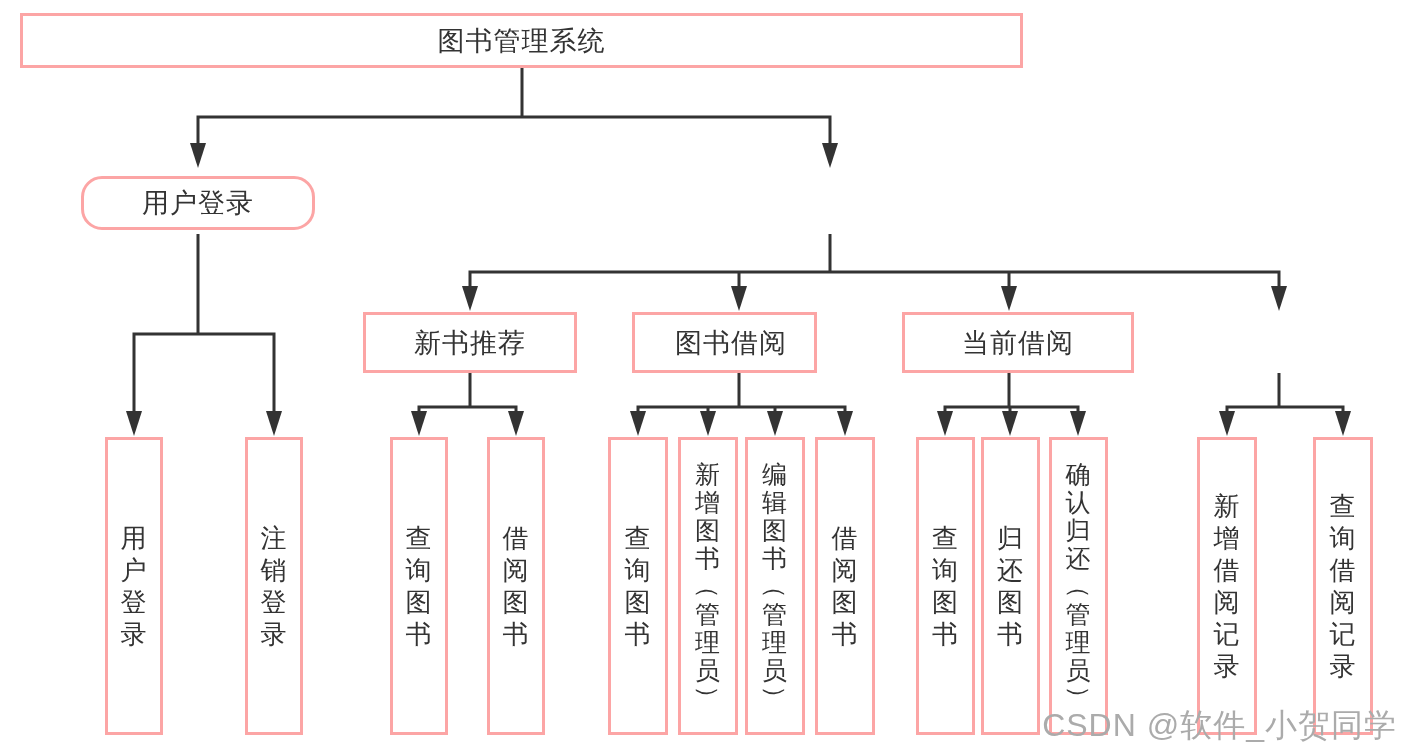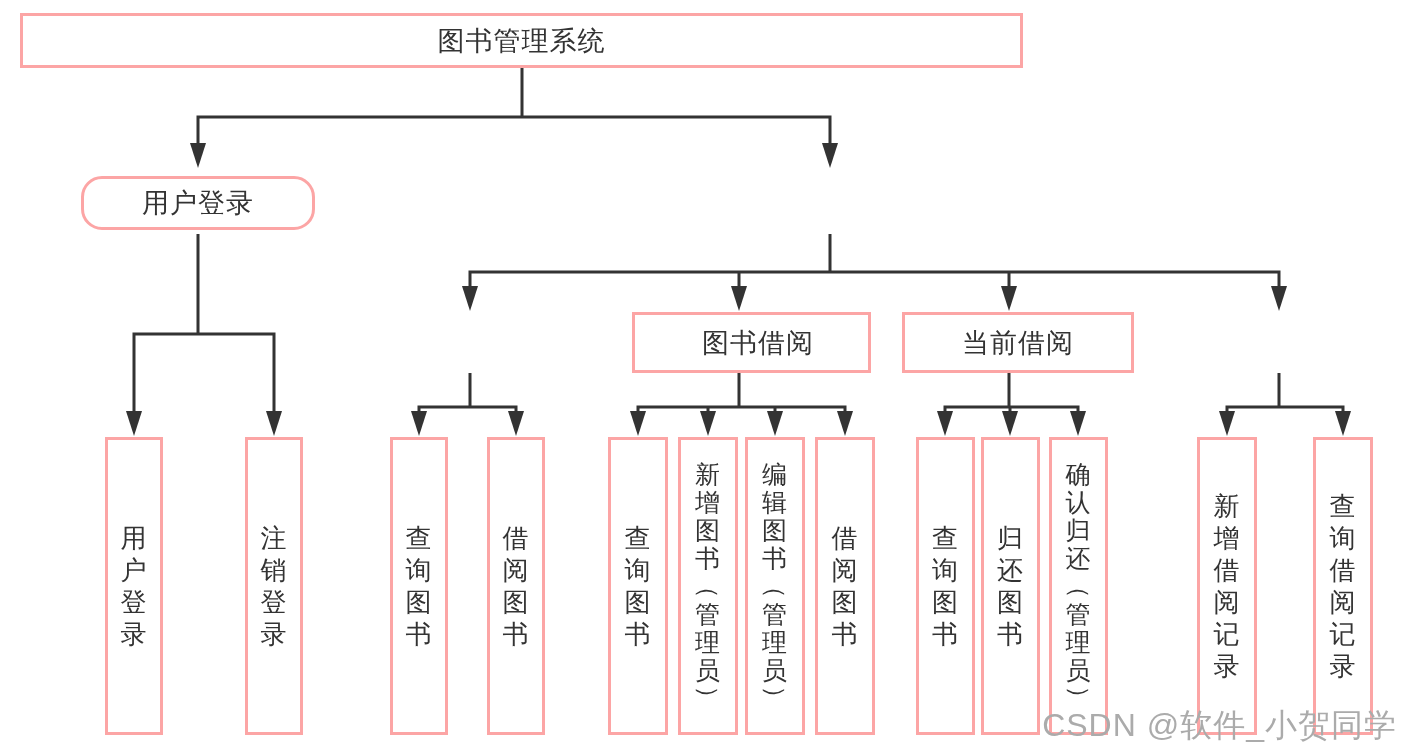--- a/index.html
+++ b/index.html
@@ -70,21 +70,22 @@
         <polygon points="1070,411 1086,411 1078,436"></polygon>
         <polygon points="1219,411 1235,411 1227,436"></polygon>
         <polygon points="1335,411 1351,411 1343,436"></polygon>
       </g>
   </svg>
 
   <div class="node root">图书管理系统</div>
 
   <div class="node lvl2" style="left:81px;width:234px;">用户登录</div>
 
-  <div class="node lvl3" style="left:632px;width:239px;padding-left:13px;">图书借阅</div>
+  <div class="node lvl3" style="left:363px;width:214px;">新书推荐</div>
+  <div class="node lvl3" style="left:632px;width:185px;padding-left:13px;">图书借阅</div>
   <div class="node lvl3" style="left:902px;width:232px;">当前借阅</div>
 
   <div class="node leaf" style="left:105px;">
     <span class="vtext">
         <span>用</span>
         <span>户</span>
         <span>登</span>
         <span>录</span>
       </span>
   </div>

